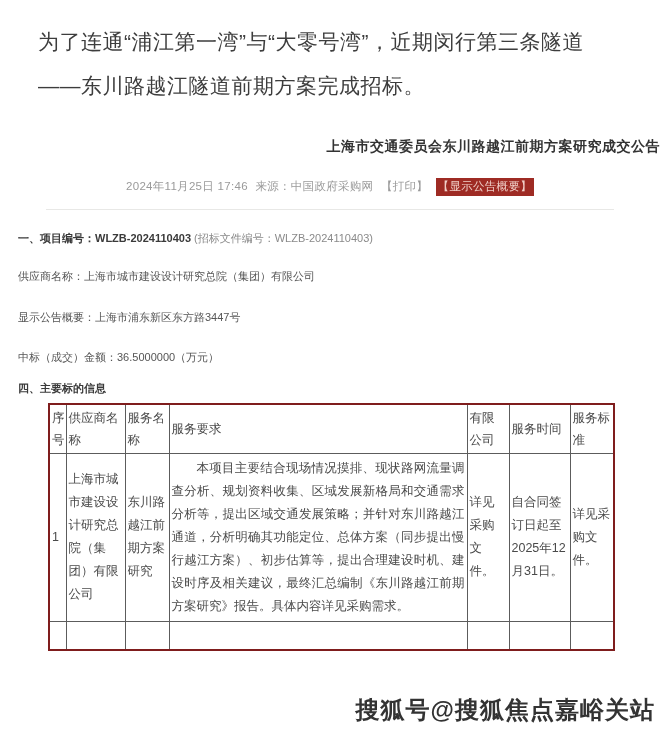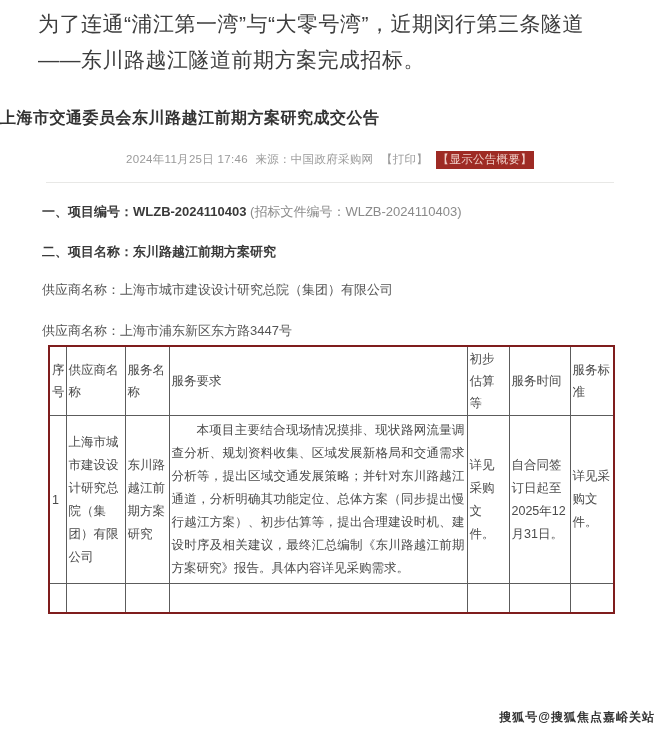--- a/index.html
+++ b/index.html
@@ -10,32 +10,32 @@
     position: relative;
     overflow: hidden;
     font-family: "Liberation Sans", "DejaVu Sans", sans-serif;
     color: #4a4a4a;
     -webkit-font-smoothing: antialiased;
   }
 
   
   .intro {
     margin: 0 38px;
-    padding-top: 6px;
+    padding-top: 20px;
     font-size: 21px;
-    line-height: 36px;
+    line-height: 44px;
     letter-spacing: 0.5px;
     color: #3d3d3d;
   }
 
   
   .doc-title {
     margin-top: 30px;
-    text-align: left;
-    font-size: 16px;
+    text-align: right;
+    font-size: 14px;
     font-weight: bold;
     letter-spacing: 0.5px;
     color: #333333;
   }
 
   
   .meta {
     margin-top: 22px;
     text-align: center;
     font-size: 11.5px;
@@ -53,21 +53,21 @@
     cursor: pointer;
   }
 
   .divider {
     margin: 13px 46px 0 46px;
     border-top: 1px solid #e8e8e6;
     height: 0;
   }
 
   
-  .content { margin: 0 42px; font-size: 13px; }
+  .content { margin: 0 18px; font-size: 11px; }
   .content p { margin: 0; line-height: 17px; }
   .sec-bold { font-weight: bold; color: #3a3a3a; }
   .sec-normal { color: #555555; }
   .extra-gray { font-weight: normal; color: #8a8a8a; }
   .p-project-no   { margin-top: 20px !important; }
   .p-project-name { margin-top: 23px !important; }
   .p-award-head   { margin-top: 26px !important; }
   .p-supplier     { margin-top: 21px !important; }
   .p-address      { margin-top: 24px !important; }
   .p-amount       { margin-top: 23px !important; }
@@ -104,21 +104,21 @@
     line-height: 23px;
     padding: 2px 6px;
   }
   tr.empty-row { height: 29px; }
 
   
   .watermark {
     position: absolute;
     right: 5px;
     bottom: 6px;
-    font-size: 12px;
+    font-size: 24px;
     font-weight: bold;
     letter-spacing: 1px;
     color: #333333;
     text-shadow: -1px -1px 0 #ffffff, 1px -1px 0 #ffffff,
                  -1px 1px 0 #ffffff, 1px 1px 0 #ffffff, 0 0 2px #ffffff;
     white-space: nowrap;
   }
 </style>
 </head>
 <body>
@@ -134,42 +134,43 @@
   <span class="summary-btn">【显示公告概要】</span>
 </div>
 
 <div class="divider"></div>
 
 <div class="content">
   <p class="p-project-no">
     <span class="sec-bold">一、项目编号：WLZB-2024110403</span>
     <span class="extra-gray">(招标文件编号：WLZB-2024110403)</span>
   </p>
-  <p class="p-project-name sec-bold">二、项目名称：东川路越江前期方案研究</p>
   <p class="p-supplier sec-normal">供应商名称：上海市城市建设设计研究总院（集团）有限公司</p>
-  <p class="p-address sec-normal">供应商名称：上海市浦东新区东方路3447号</p>
+  <p class="p-address sec-normal">显示公告概要：上海市浦东新区东方路3447号</p>
+  <p class="p-amount sec-normal">中标（成交）金额：36.5000000（万元）</p>
+  <p class="p-subject-head sec-bold">四、主要标的信息</p>
 </div>
 
 <table class="subject">
   <colgroup>
     <col style="width:17px">
       <col style="width:59px">
       <col style="width:44px">
     <col style="width:298px">
       <col style="width:42px">
       <col style="width:61px">
       <col style="width:44px">
   </colgroup>
   <thead>
     <tr>
       <th>序号</th>
       <th>供应商名称</th>
       <th>服务名称</th>
       <th class="h-scope">服务要求</th>
-      <th>初步估算等</th>
+      <th>有限公司</th>
       <th>服务时间</th>
       <th>服务标准</th>
     </tr>
   </thead>
   <tbody>
     <tr class="data-row">
       <td class="c-no">1</td>
       <td class="c-supplier">上海市城市建设设计研究总院（集团）有限公司</td>
       <td class="c-sname">东川路越江前期方案研究</td>
       <td class="c-scope">本项目主要结合现场情况摸排、现状路网流量调查分析、规划资料收集、区域发展新格局和交通需求分析等，提出区域交通发展策略；并针对东川路越江通道，分析明确其功能定位、总体方案（同步提出慢行越江方案）、初步估算等，提出合理建设时机、建设时序及相关建议，最终汇总编制《东川路越江前期方案研究》报告。具体内容详见采购需求。</td>

